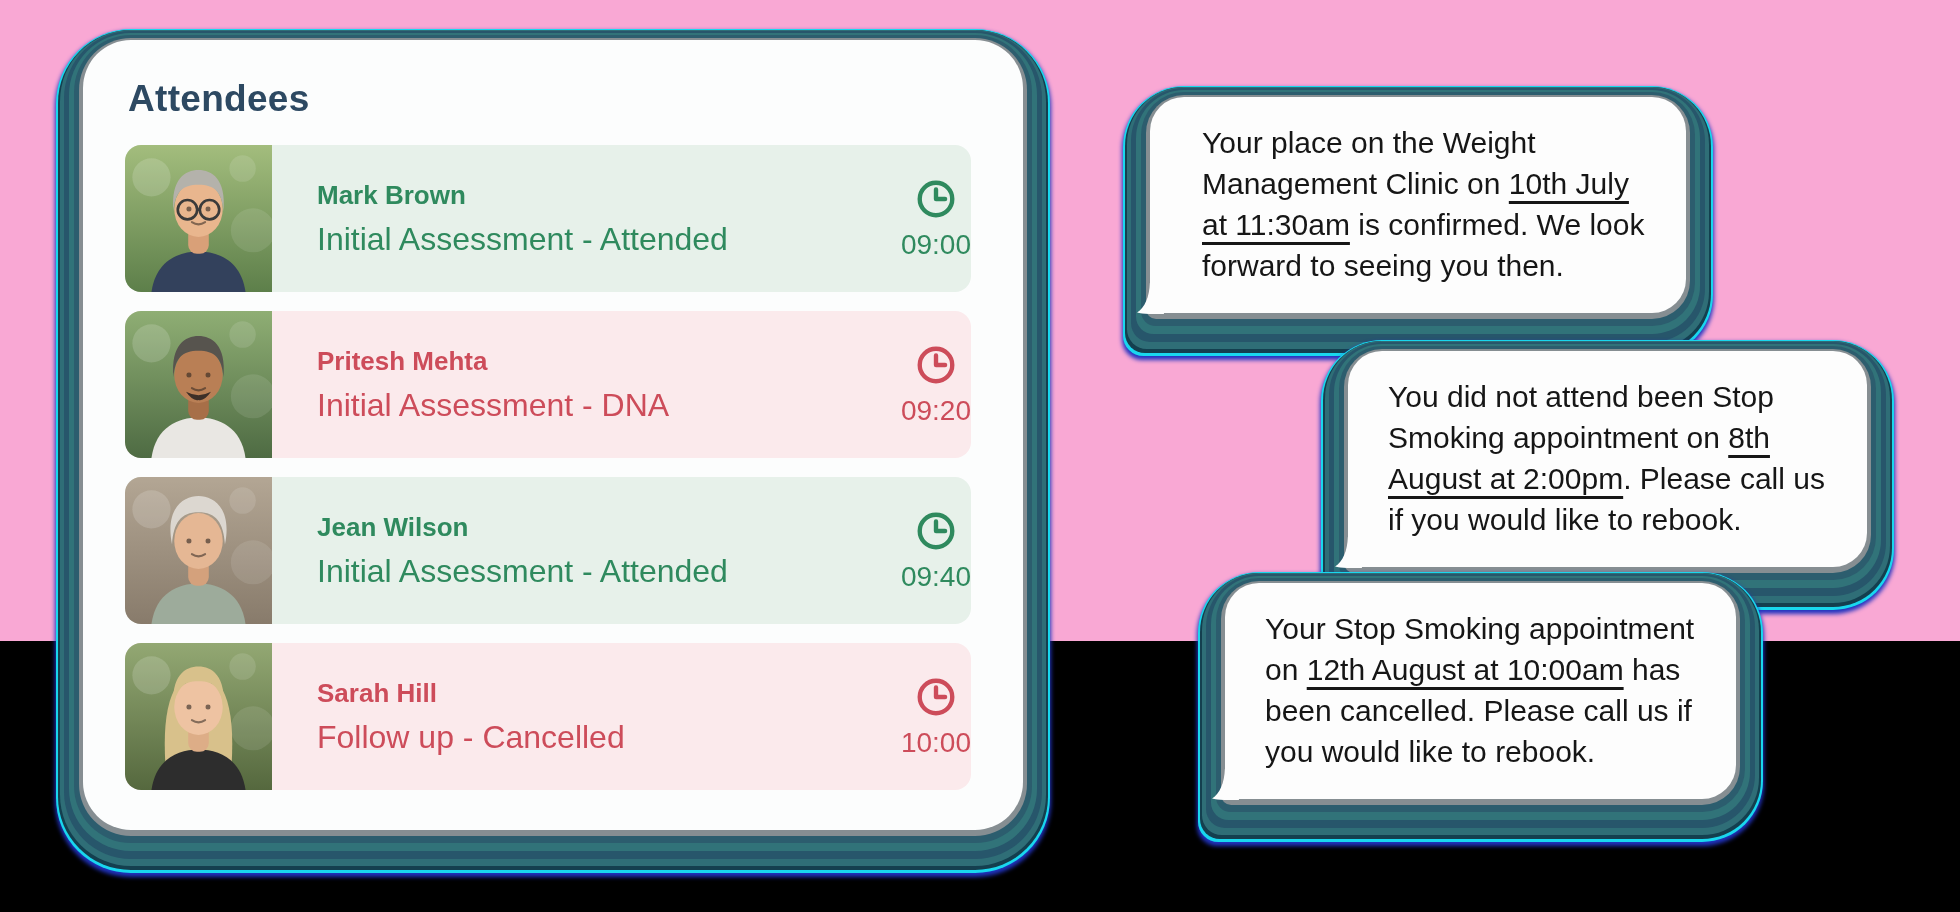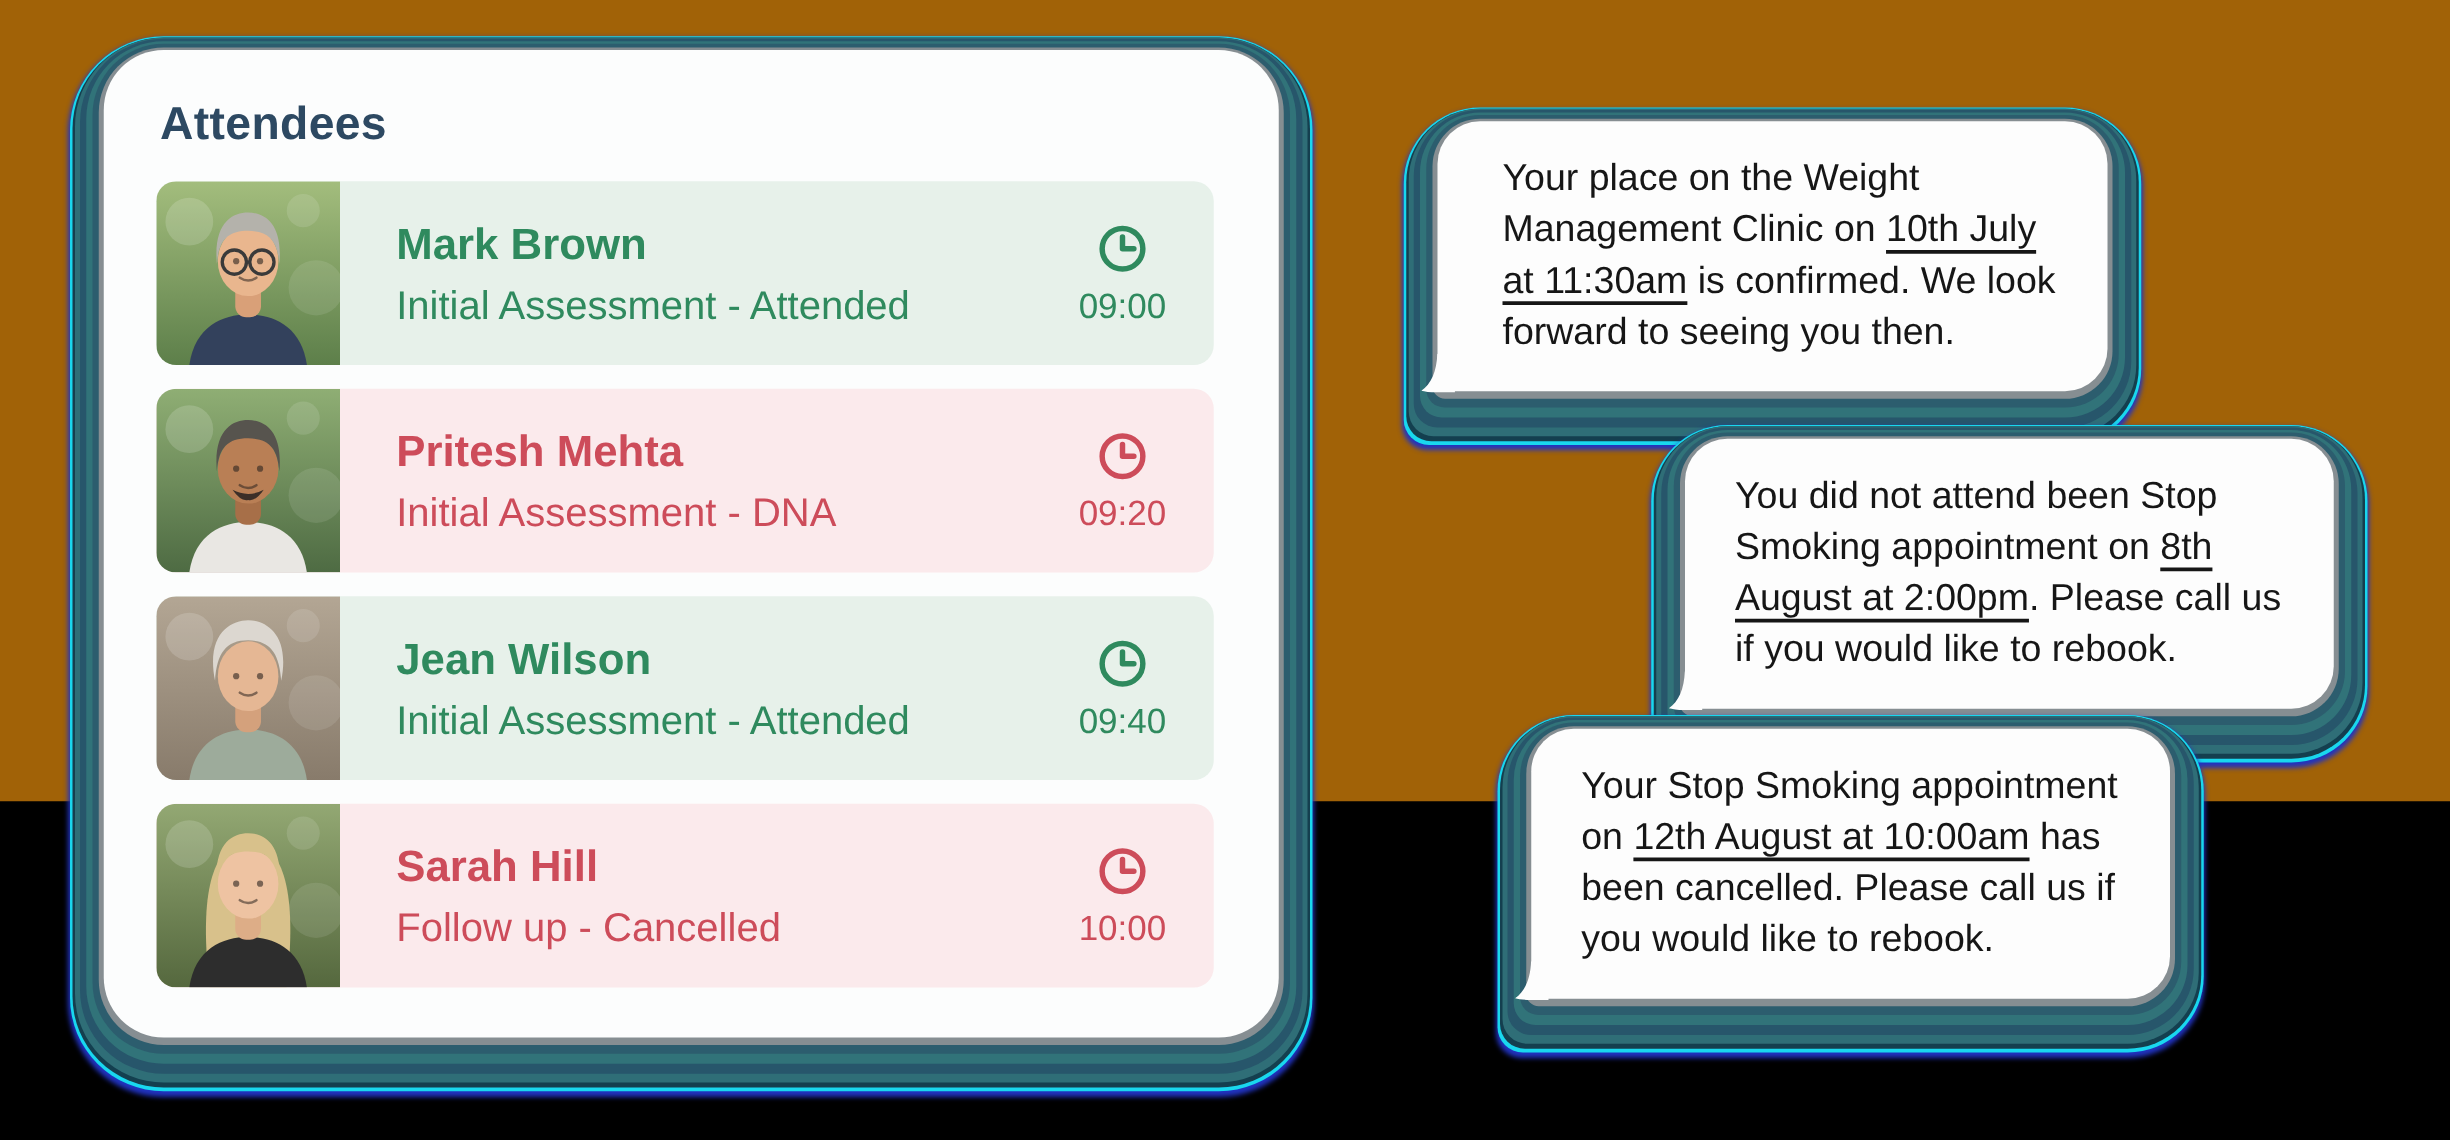--- a/index.html
+++ b/index.html
@@ -1,18 +1,18 @@
 <!DOCTYPE html>
 <html><head>
 <meta charset="utf-8">
 <style>
   html,body{margin:0;padding:0;background:#000;}
   body{width:1960px;height:912px;overflow:hidden;
        font-family:"Liberation Sans","DejaVu Sans",sans-serif;}
-  .stage{position:relative;width:1960px;height:641px;background:#a16207;}
+  .stage{position:relative;width:1960px;height:641px;background:#f9a8d4;}
 
   
   .glow{
     box-shadow:
       0 2px 0 4px #868e92,
       0 4px 0 9px #2c5d6e,
       0 7px 0 14px #317379,
       0 10px 0 19px #27566b,
       0 13px 0 23px #2f6e77,
       0 15px 0 25px #143f4f,
@@ -27,24 +27,24 @@
            font-size:37px;font-weight:600;color:#2d4962;letter-spacing:.3px;}
   .rows{position:absolute;left:42px;top:105px;width:846px;
         display:flex;flex-direction:column;gap:19px;}
   .row{height:147px;border-radius:16px;display:flex;align-items:stretch;overflow:hidden;}
   .tone-positive{background:#e7f1ea;color:#2f8a5e;}
   .tone-negative{background:#fbeaec;color:#cd4c5a;}
   .photo{flex:0 0 147px;height:147px;}
   .photo svg{width:100%;height:100%;display:block;}
   .info{flex:1 1 auto;display:flex;flex-direction:column;justify-content:center;
         padding-left:45px;}
-  .name{font-size:35px;font-weight:700;line-height:1;}
+  .name{font-size:26px;font-weight:700;line-height:1;}
   .detail{font-size:32px;margin-top:15px;line-height:1;}
   .when{display:flex;flex-direction:column;align-items:center;justify-content:center;
-        padding-right:38px;gap:11px;}
+        gap:11px;}
   .clock{width:42px;height:42px;stroke:currentColor;fill:none;
          stroke-width:2.5;stroke-linecap:round;stroke-linejoin:round;}
   .time{font-size:28px;line-height:1;}
 
   
   .bubble{position:absolute;background:#fdfdfd;border-radius:34px;
           border-bottom-left-radius:6px;}
   .b1{left:1150px;top:97px;padding-left:12px;}
   .b2{left:1348px;top:351px;}
   .b3{left:1225px;top:583px;}

